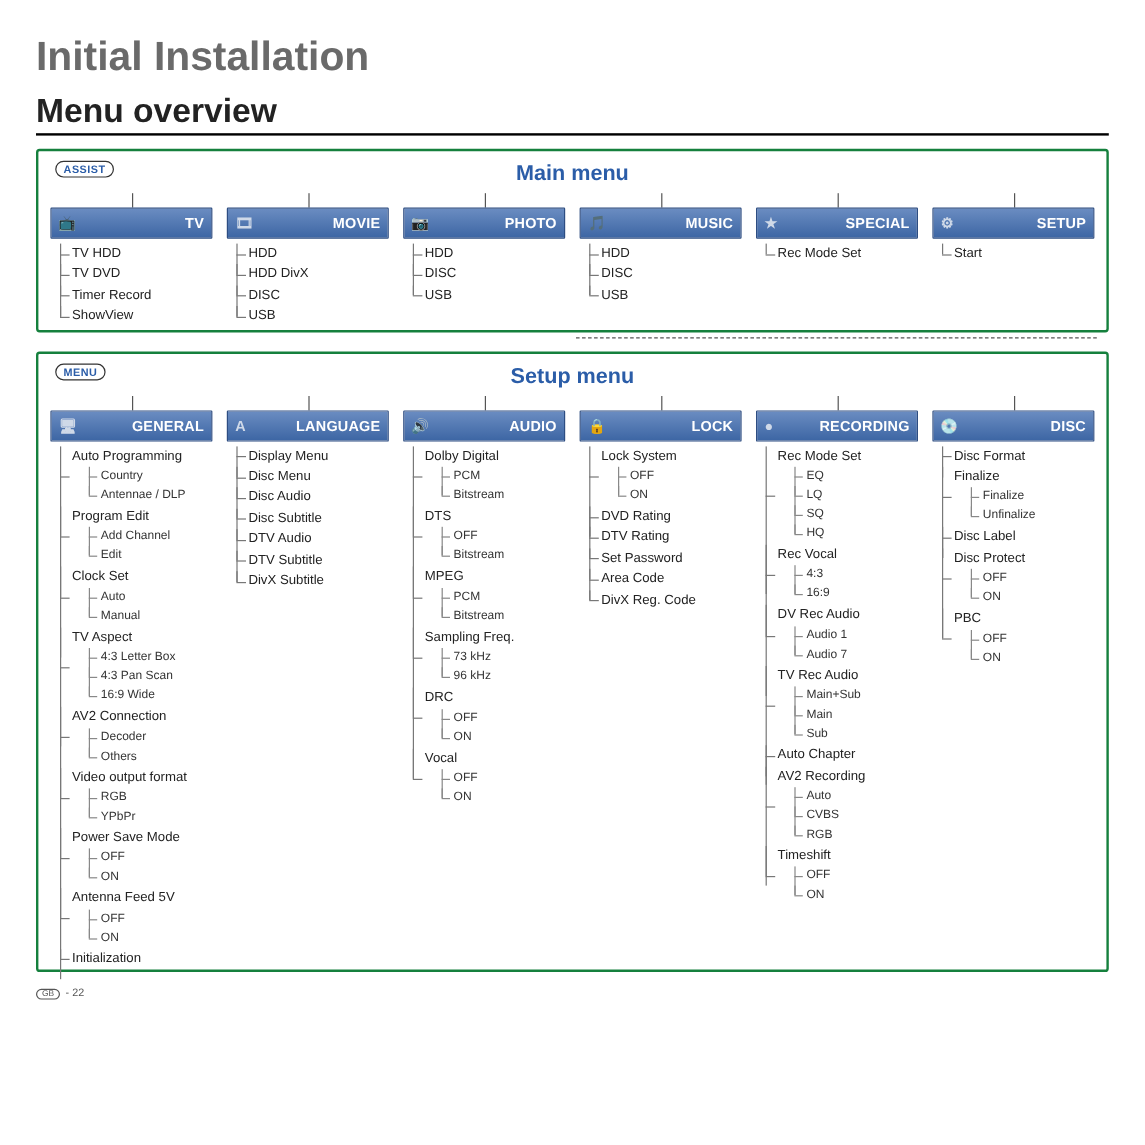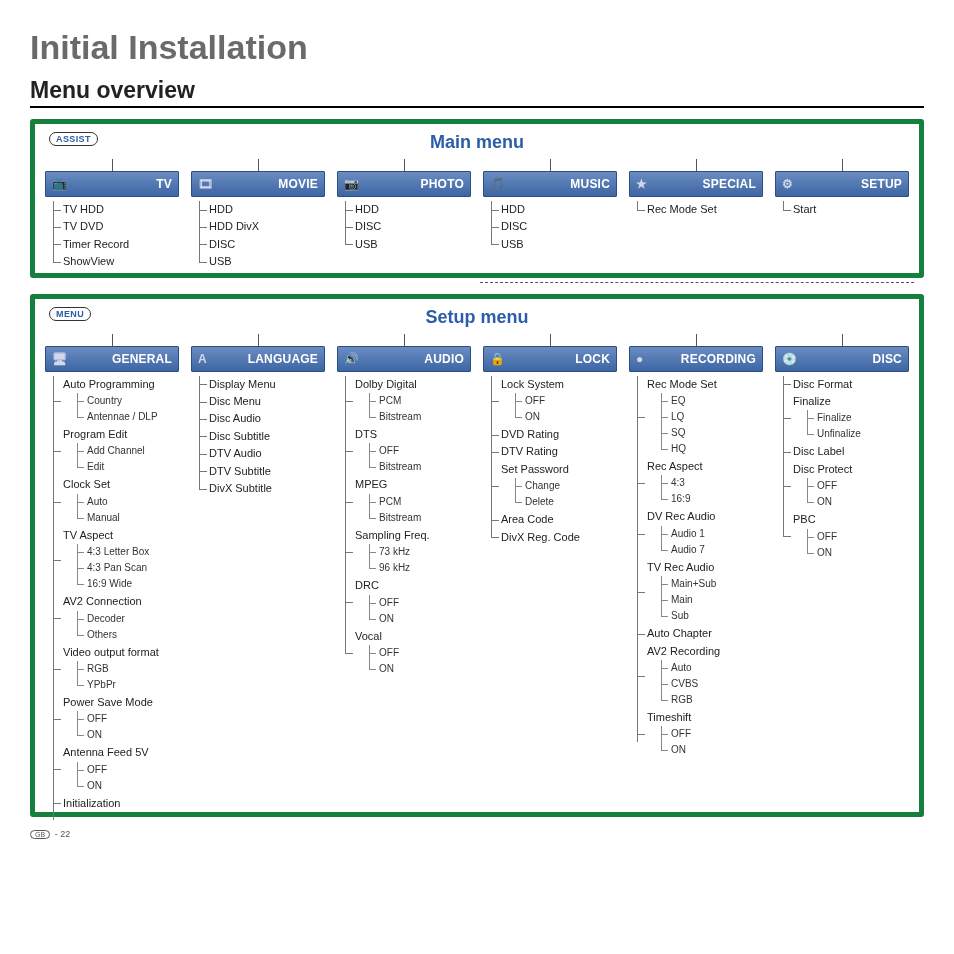--- a/index.html
+++ b/index.html
@@ -11,28 +11,28 @@
     width: 954px;
     box-sizing: border-box;
   }
   h1.page-title {
     color: #6a6a6a;
     font-size: 34px;
     margin: 8px 0 10px 0;
     font-weight: 700;
   }
   h2.section-title {
-    font-size: 23px;
+    font-size: 28px;
     font-weight: 700;
     margin: 6px 0 8px 0;
     border-bottom: 2px solid #000;
     padding-bottom: 2px;
   }
   .menu-box {
-    border: 5px solid #15803d;
+    border: 2px solid #15803d;
     border-radius: 3px;
     padding: 8px 10px 0 10px;
     position: relative;
     margin-bottom: 4px;
     margin-top: 11px;
   }
   .menu-header {
     text-align: center;
     color: #2b5da8;
     font-weight: 700;
@@ -360,42 +360,39 @@
           <span class="ic">🔒</span>
           <span class="lab">Lock</span>
         </div>
         <ul class="tree">
           <li><span>Lock System</span><ul>
               <li>OFF</li>
               <li>ON</li>
             </ul></li>
           <li><span>DVD Rating</span></li>
           <li><span>DTV Rating</span></li>
-          <li><span>Set Password</span><ul>
-              <li>Change</li>
-              <li>Delete</li>
-            </ul></li>
+          <li><span>Set Password</span></li>
           <li><span>Area Code</span></li>
           <li><span>DivX Reg. Code</span></li>
         </ul>
       </div>
       <div class="col">
         <div class="tab-connect"></div>
         <div class="tab">
           <span class="ic">●</span>
           <span class="lab">Recording</span>
         </div>
         <ul class="tree">
           <li><span>Rec Mode Set</span><ul>
               <li>EQ</li>
               <li>LQ</li>
               <li>SQ</li>
               <li>HQ</li>
             </ul></li>
-          <li><span>Rec Aspect</span><ul>
+          <li><span>Rec Vocal</span><ul>
               <li>4:3</li>
               <li>16:9</li>
             </ul></li>
           <li><span>DV Rec Audio</span><ul>
               <li>Audio 1</li>
               <li>Audio 7</li>
             </ul></li>
           <li><span>TV Rec Audio</span><ul>
               <li>Main+Sub</li>
               <li>Main</li>

